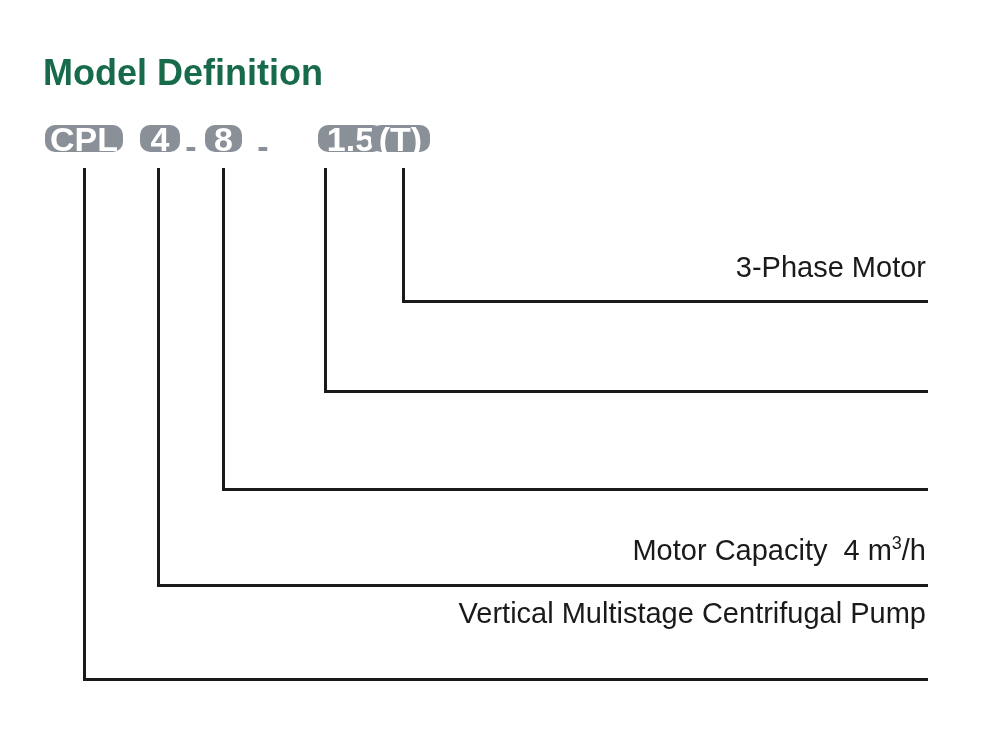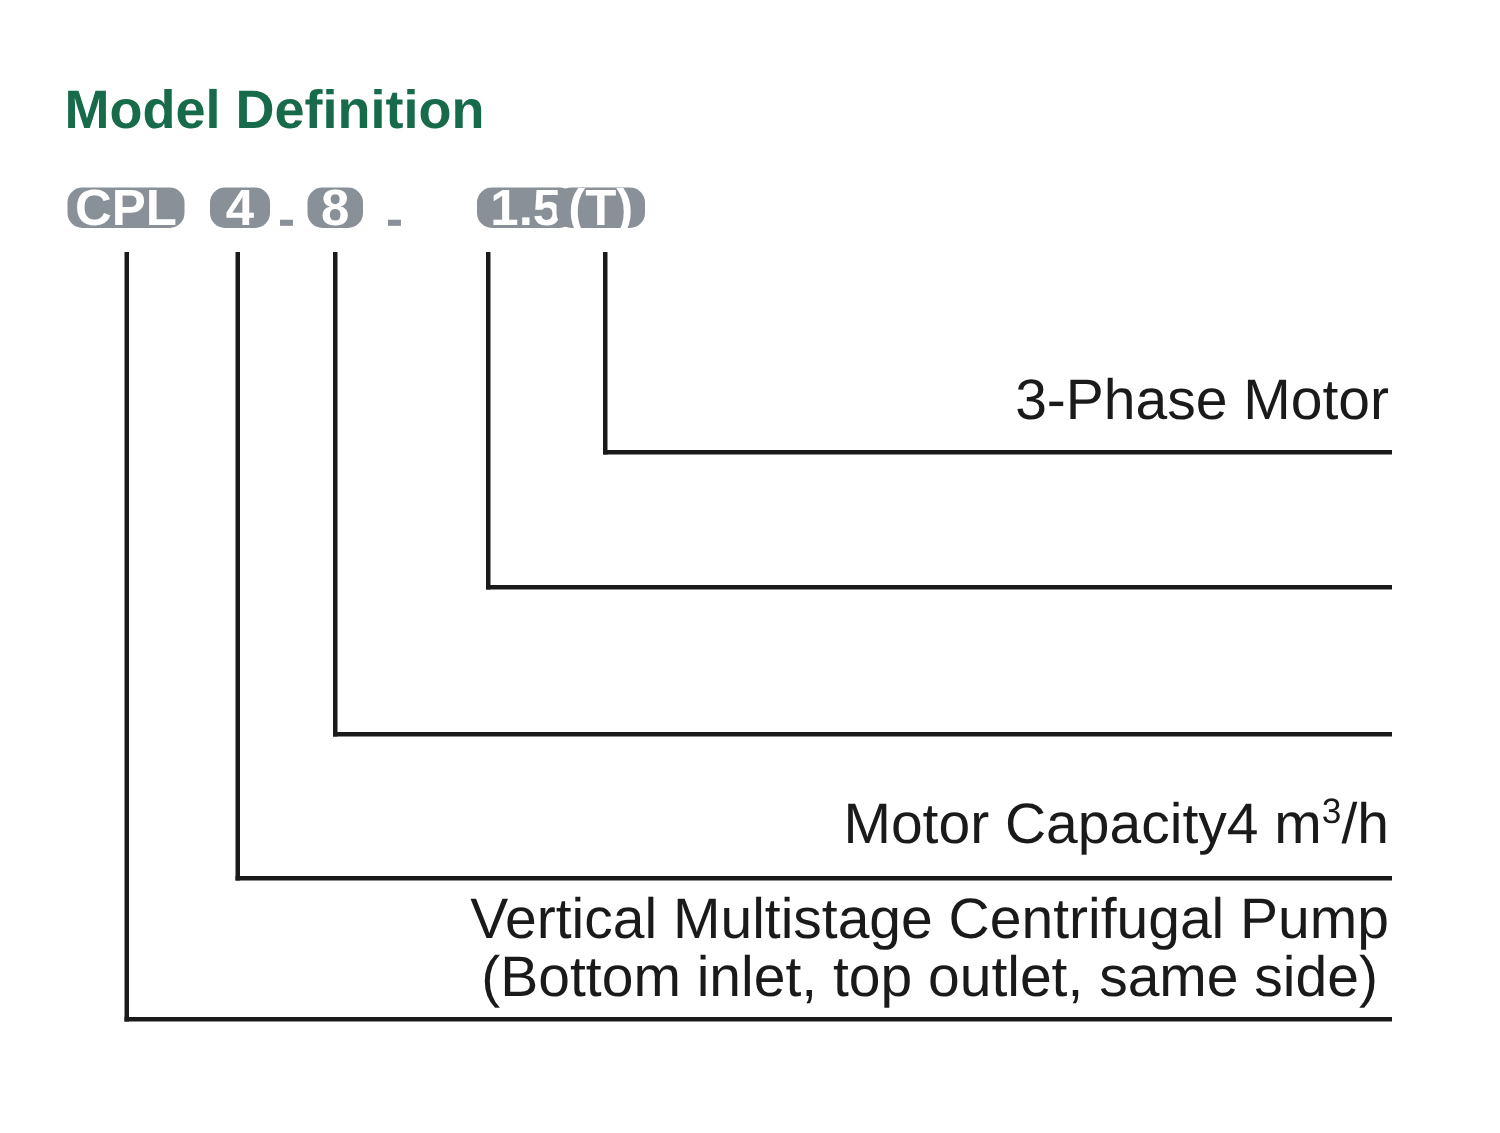--- a/index.html
+++ b/index.html
@@ -53,30 +53,30 @@
   }
   .conn-phase    { left: 402px; width: 526px; height: 135px; }
   .conn-power    { left: 324px; width: 604px; height: 225px; }
   .conn-impeller { left: 222px; width: 706px; height: 323px; }
   .conn-capacity { left: 157px; width: 771px; height: 419px; }
   .conn-series   { left: 83px;  width: 845px; height: 513px; }
 
   .callout {
     position: absolute; right: 74px;
     color: var(--text-color);
-    font-size: 38px; line-height: 34px;
+    font-size: 29px; line-height: 34px;
     text-align: right; white-space: nowrap;
   }
   .co-phase    { top: 250px; }
   .co-power    { top: 340px; }
   .co-impeller { top: 437px; }
   .co-capacity { top: 533px; }
   .co-series   { top: 594px; line-height: 39px; text-align: center; }
 
-  .co-capacity .value { }
+  .co-capacity .value { margin-left: 16px; }
   .co-capacity sup { font-size: 0.62em; vertical-align: super; line-height: 0; }
 </style>
 </head>
 <body>
 
 <div class="stage">
 
   <h1 class="page-title">Model Definition</h1>
 
   <span class="badge seg-series">CPL</span>
@@ -98,16 +98,15 @@
   </div>
 
 
 
   <div class="callout co-capacity">
     <span>Motor Capacity</span><span class="value"><span>4 m</span><sup>3</sup><span>/h</span></span>
   </div>
 
   <div class="callout co-series">
     <div>Vertical Multistage Centrifugal Pump</div>
-    <div>(Bottom inlet, top outlet, same side)</div>
   </div>
 
 </div>
 
 </body></html>

